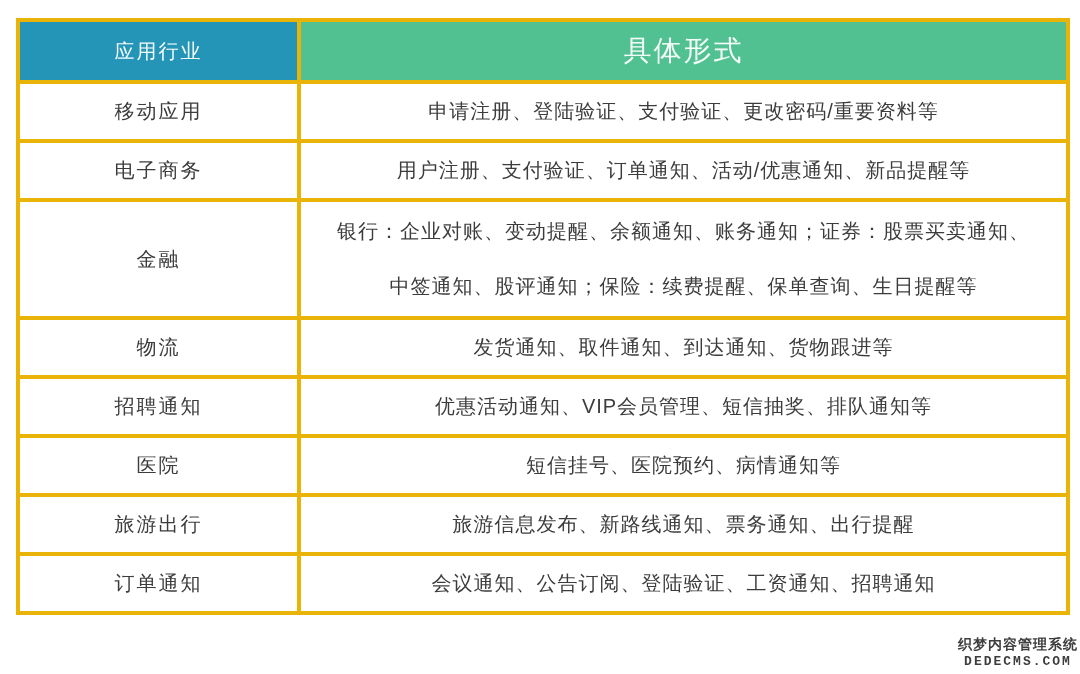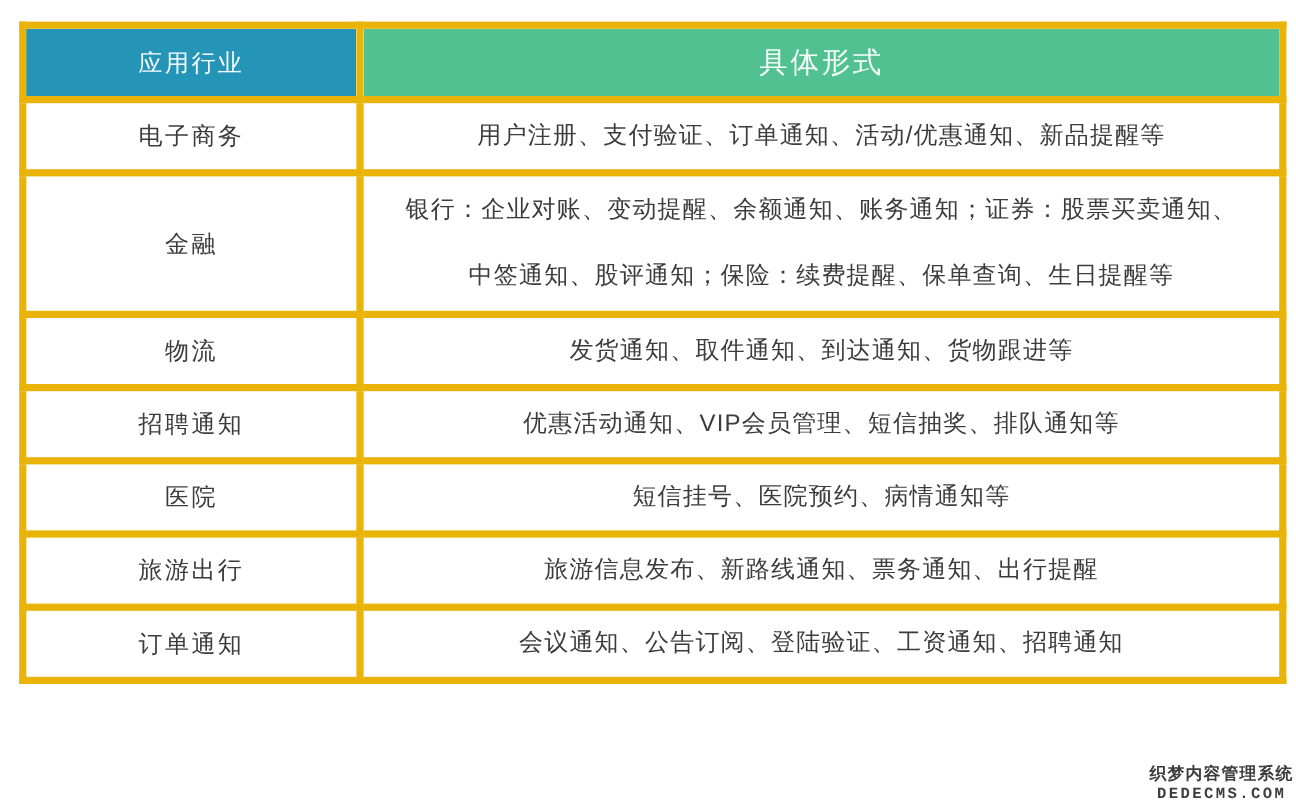--- a/index.html
+++ b/index.html
@@ -20,40 +20,40 @@
     left: 16px;
     top: 18px;
     width: 1050px;
     border-collapse: collapse;
     table-layout: fixed;
   }
   table.industry-table col.col-industry { width: 281px; }
   table.industry-table col.col-forms { width: 769px; }
   table.industry-table th,
   table.industry-table td {
-    border: 6px solid #eab308;
+    border: 4px solid #eab308;
     text-align: center;
     vertical-align: middle;
     padding: 0 6px;
     overflow: hidden;
   }
   tr.header-row { height: 62px; }
   tr.body-row { height: 57px; }
   tr.body-row.tall { height: 118px; }
   th.th-industry {
     background: #2595b7;
     color: #f4fbfd;
     font-size: 20px;
     font-weight: normal;
     letter-spacing: 2px;
   }
   th.th-forms {
     background: #52c192;
     color: #f4fdf8;
-    font-size: 24px;
+    font-size: 28px;
     font-weight: normal;
     letter-spacing: 2px;
   }
   td.cell-industry {
     color: #3c3c3c;
     font-size: 20px;
     letter-spacing: 2px;
     background: #ffffff;
   }
   td.cell-forms {
@@ -102,20 +102,24 @@
       <col class="col-forms">
     </colgroup>
     <thead>
       <tr class="header-row">
         <th class="th-industry">应用行业</th>
         <th class="th-forms">具体形式</th>
       </tr>
     </thead>
     <tbody>
       <tr class="body-row">
+        <td class="cell-industry">移动应用</td>
+        <td class="cell-forms">申请注册、登陆验证、支付验证、更改密码/重要资料等</td>
+      </tr>
+      <tr class="body-row">
         <td class="cell-industry">电子商务</td>
         <td class="cell-forms">用户注册、支付验证、订单通知、活动/优惠通知、新品提醒等</td>
       </tr>
       <tr class="body-row tall">
         <td class="cell-industry">金融</td>
         <td class="cell-forms">银行：企业对账、变动提醒、余额通知、账务通知；证券：股票买卖通知、
 中签通知、股评通知；保险：续费提醒、保单查询、生日提醒等</td>
       </tr>
       <tr class="body-row">
         <td class="cell-industry">物流</td>

